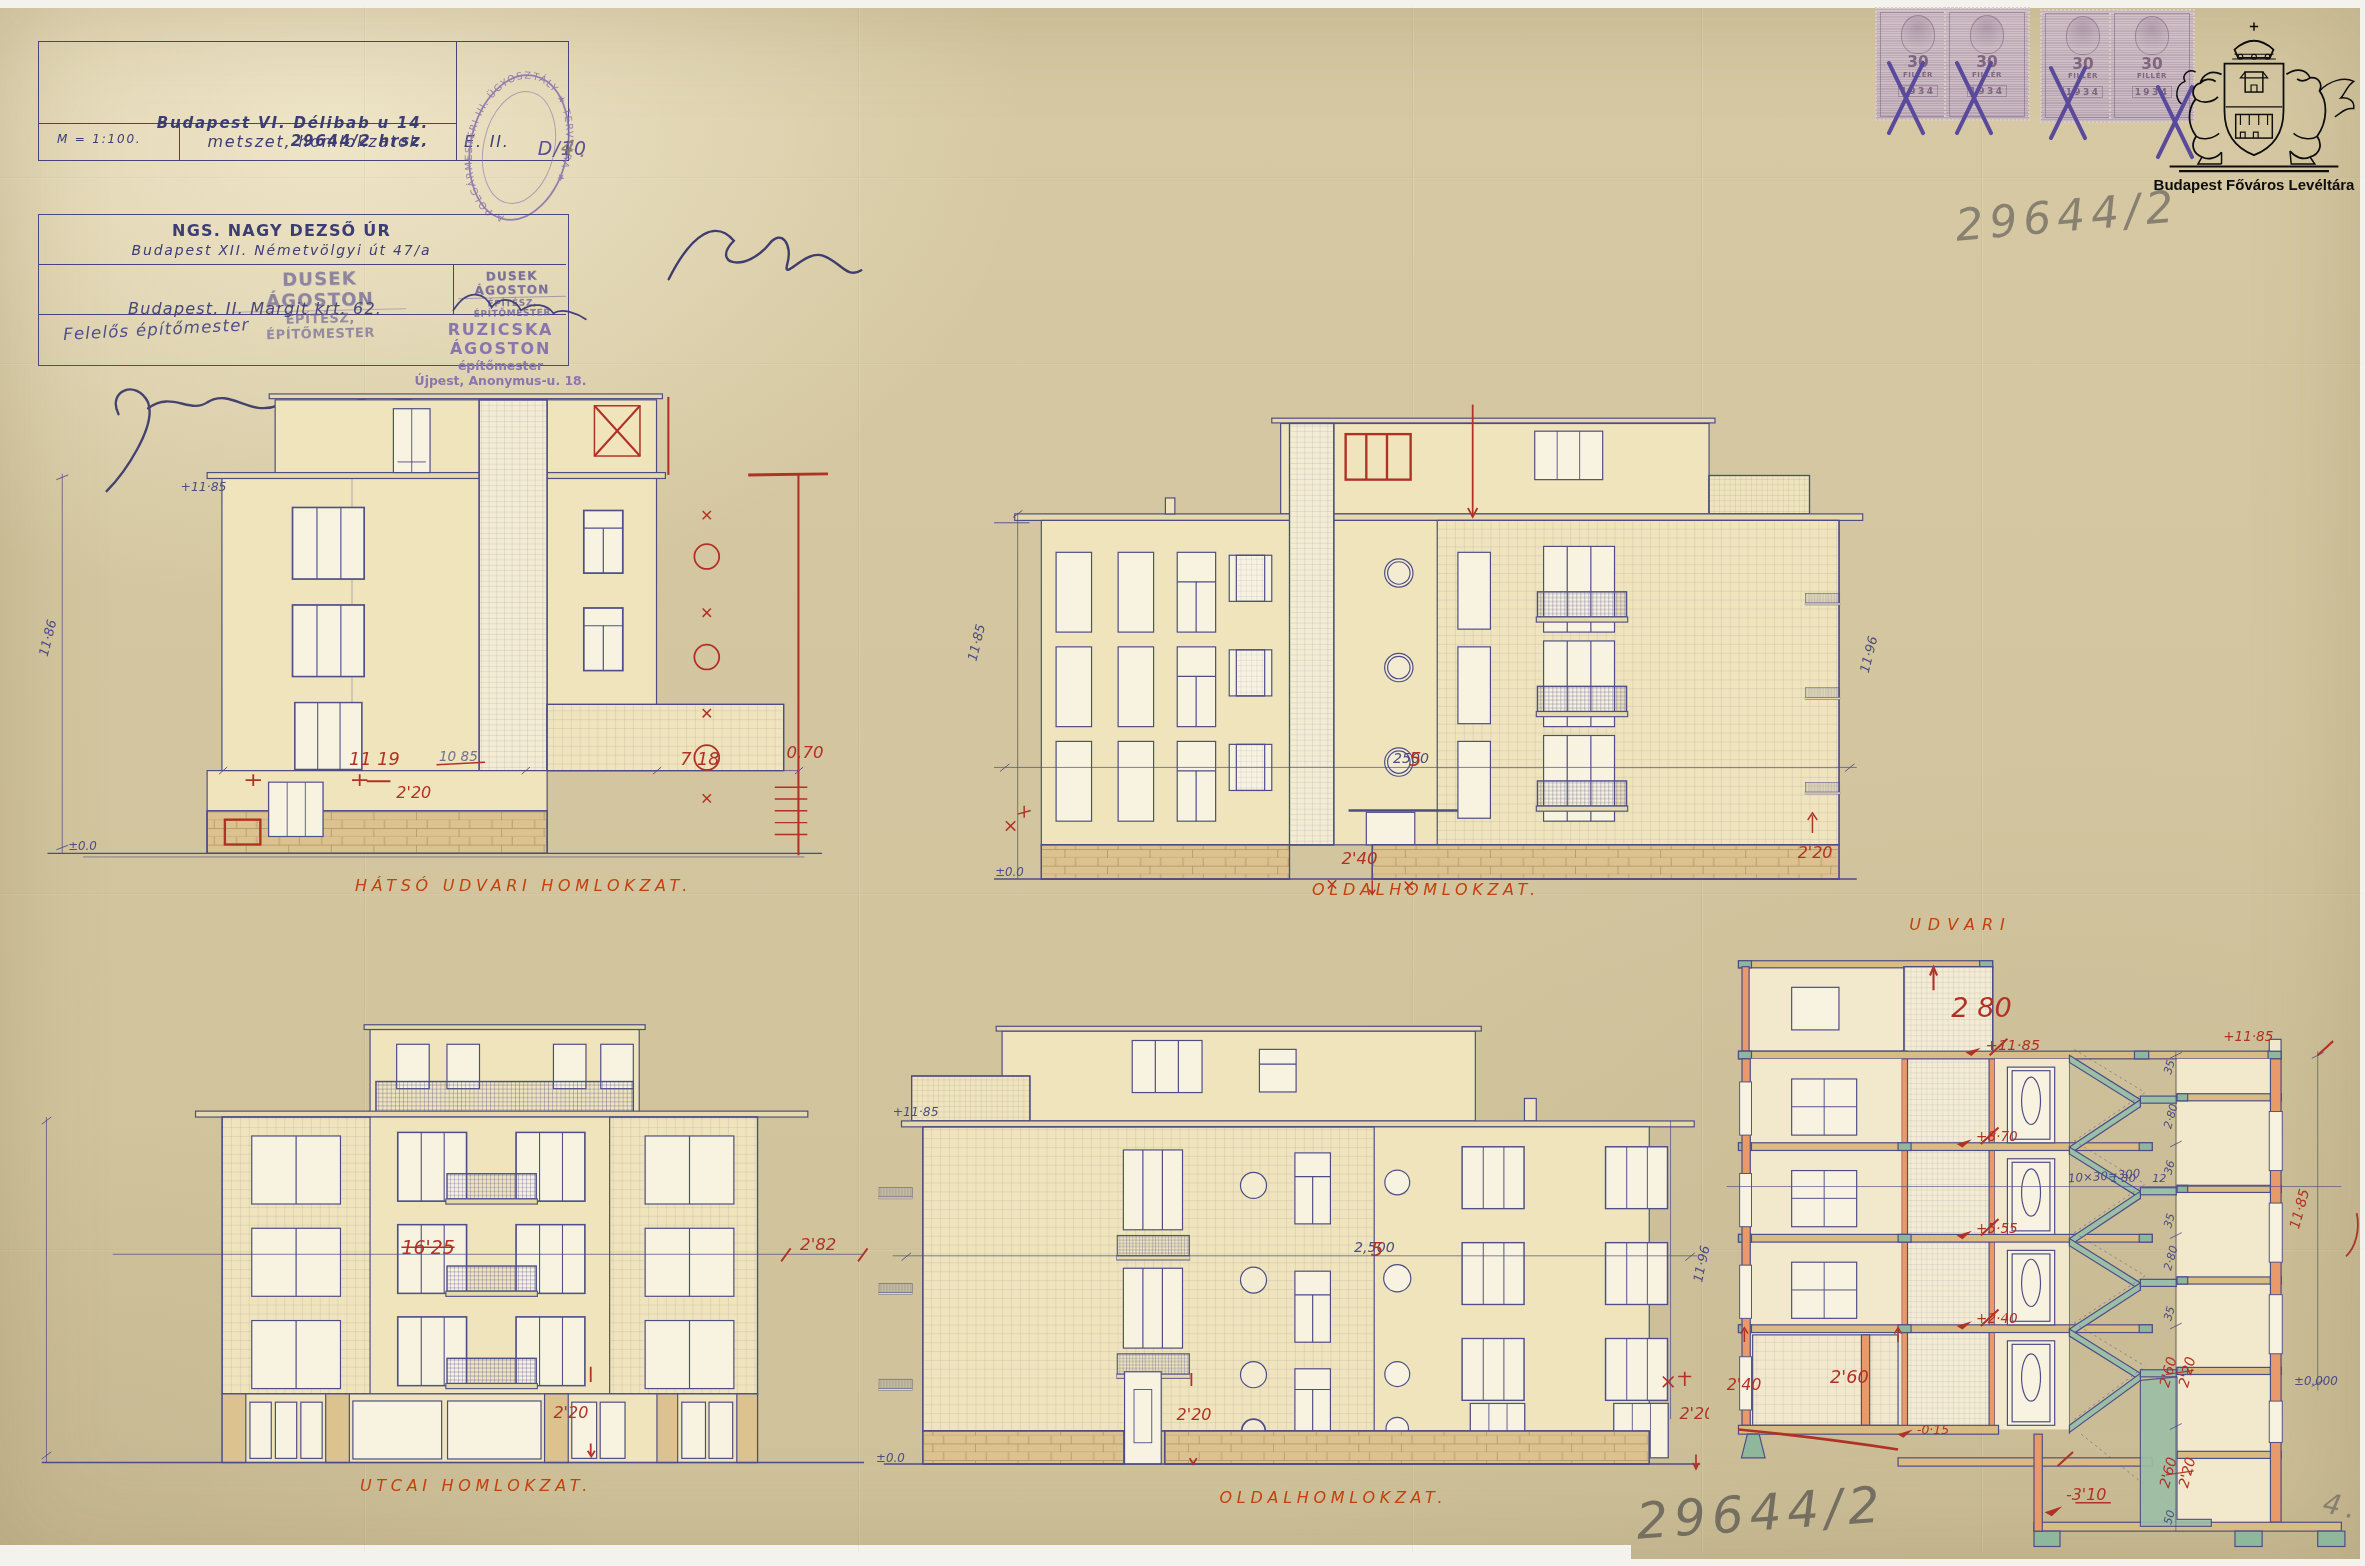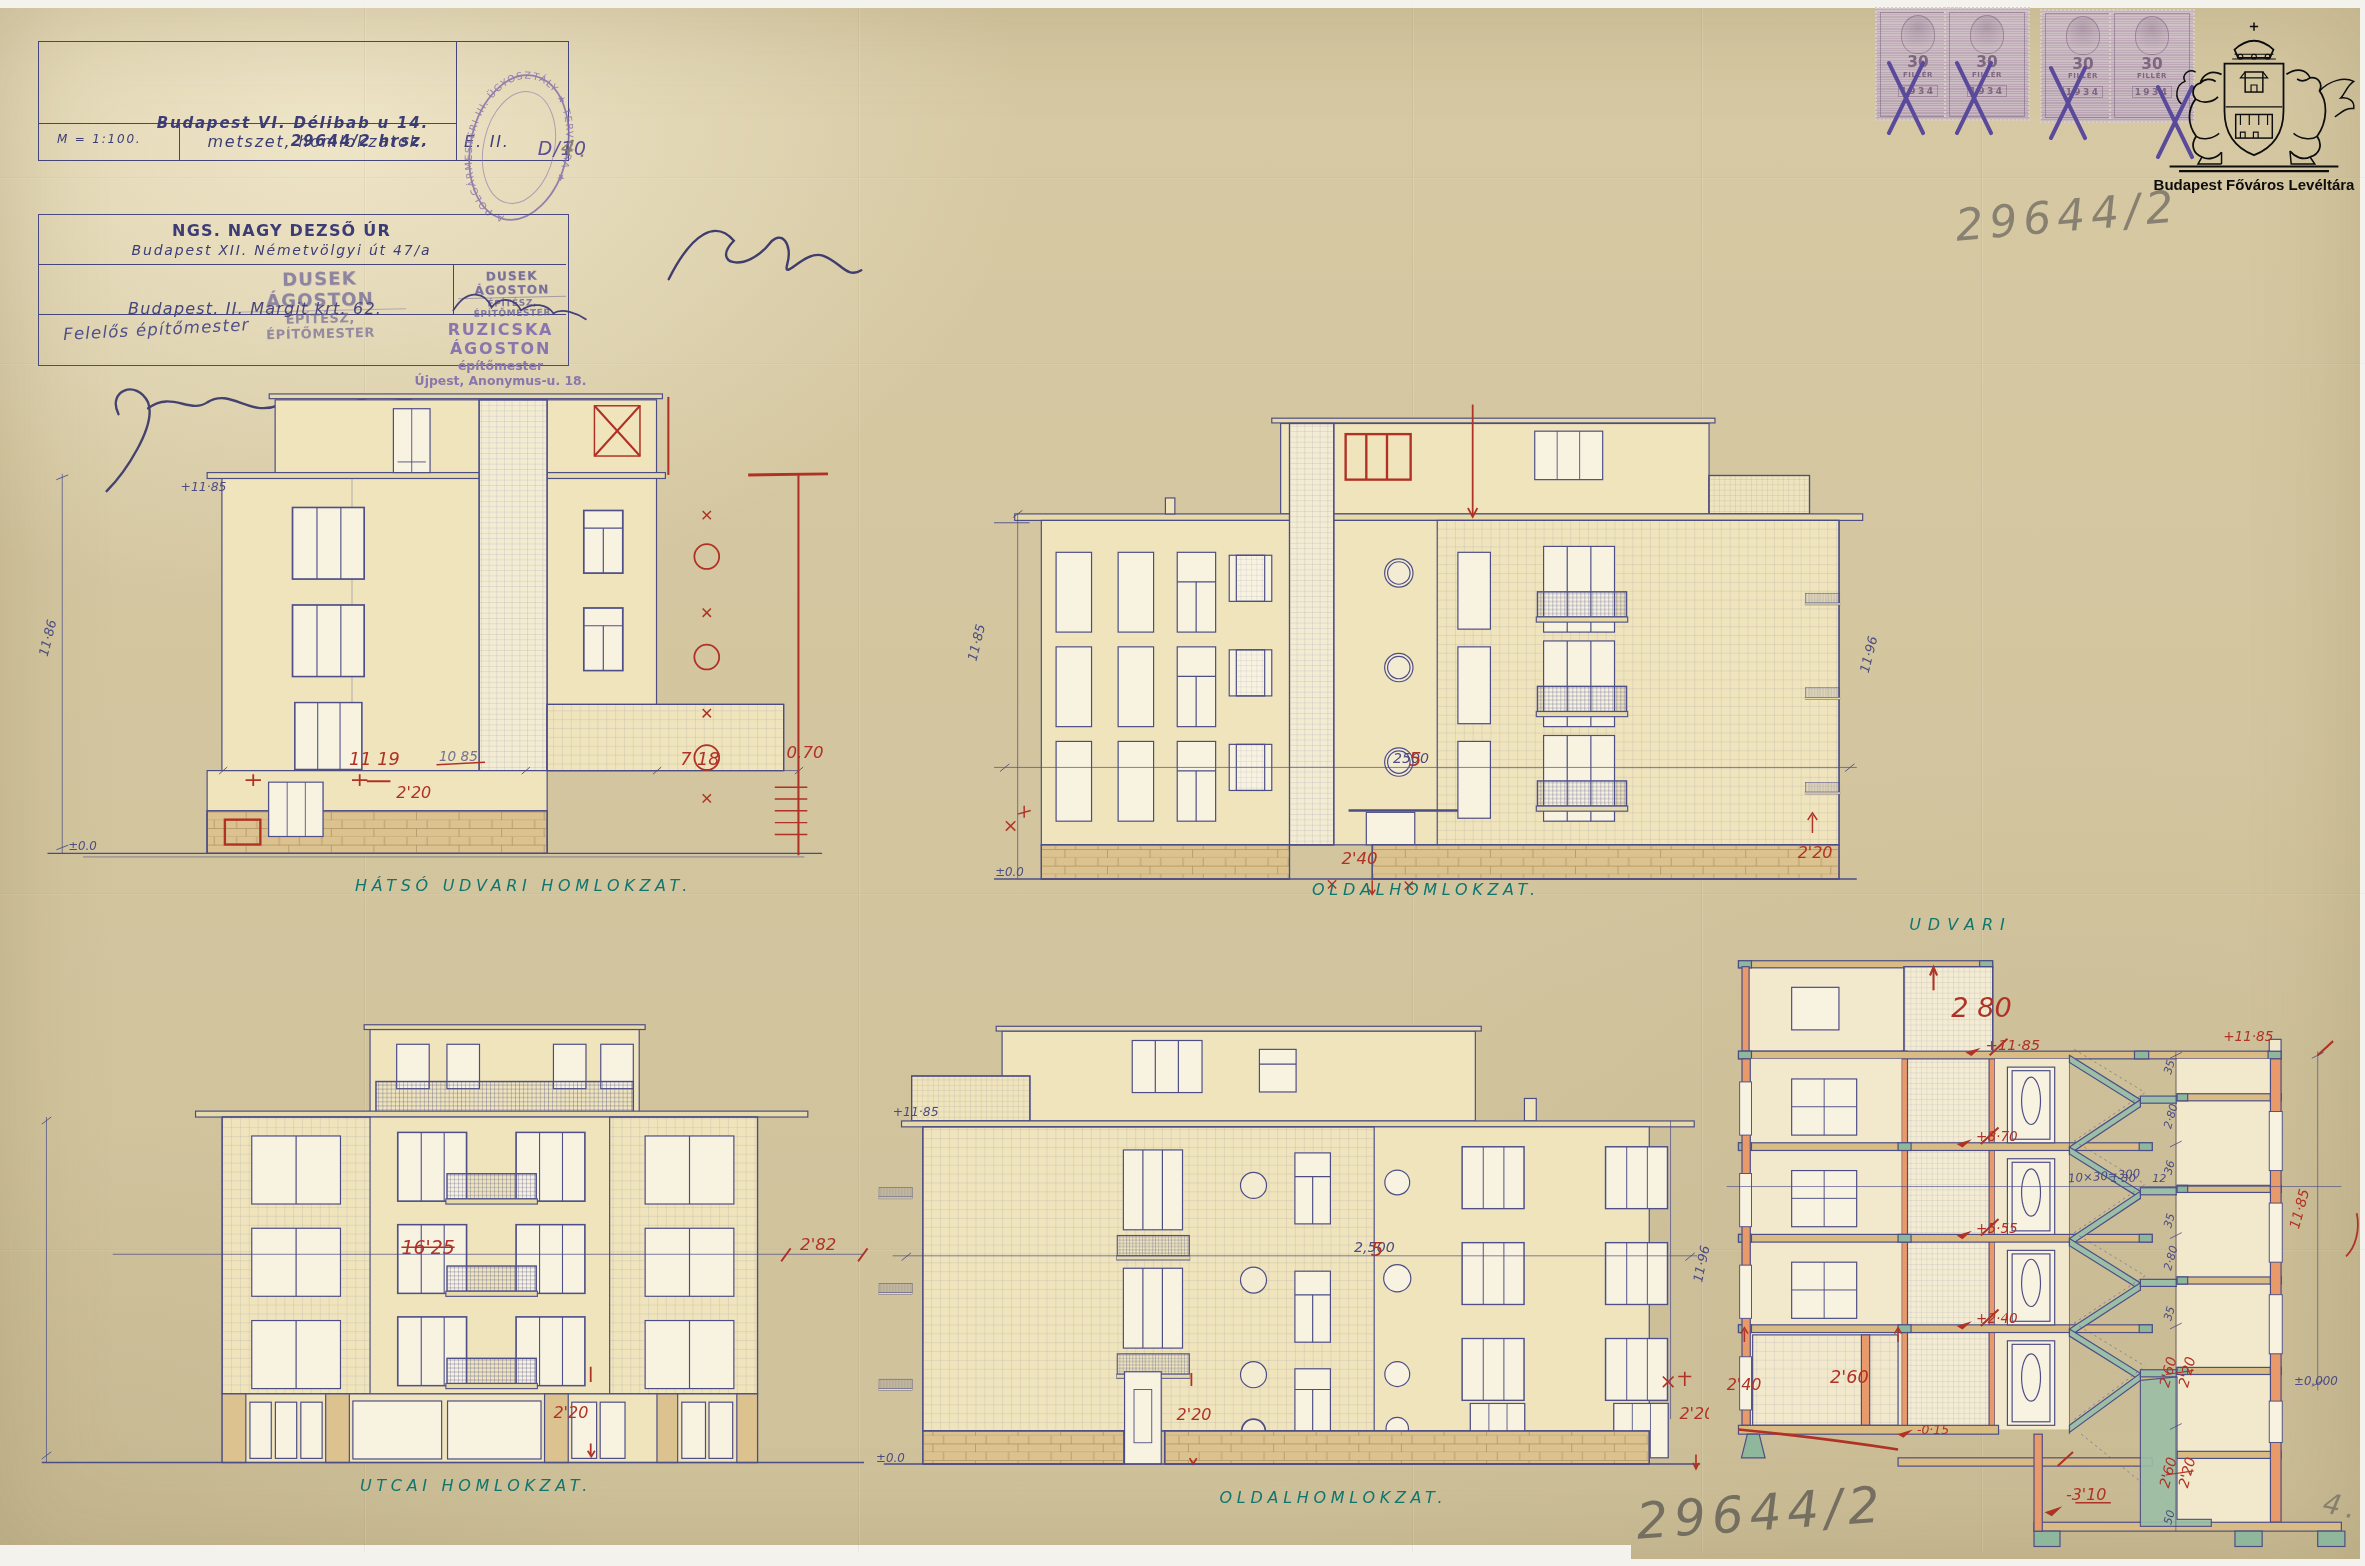--- a/index.html
+++ b/index.html
@@ -59,21 +59,21 @@
   .xmark{position:absolute;width:44px;height:77px;}
   .xmark:before,.xmark:after{content:"";position:absolute;left:20px;top:-2.4px;width:4.1px;height:82px;background:#5a4a9b;border-radius:2.4px;}
   .xmark:before{transform:rotate(26deg);}
   .xmark:after{transform:rotate(-26deg);}
   
   #logo-text{position:absolute;left:2146px;top:176px;width:216px;text-align:center;
     font-family:"Liberation Sans",sans-serif;font-weight:bold;font-size:15px;color:#0d0d0d;}
   
   .pencil{position:absolute;color:#827b6d;font-style:italic;letter-spacing:6px;opacity:.92;}
   
-  .caption{position:absolute;color:#0f766e;font-style:italic;font-size:16px;letter-spacing:4.7px;text-align:center;}
+  .caption{position:absolute;color:#c2410c;font-style:italic;font-size:16px;letter-spacing:4.7px;text-align:center;}
   svg text{font-family:"DejaVu Sans",sans-serif;}
   .rt{fill:#b03226;font-style:italic;}
   .bt{fill:#4c4c84;font-style:italic;}
 </style>
 </head>
 <body>
 
 <svg width="0" height="0" style="position:absolute">
   <defs>
     <pattern id="g8" width="9" height="9" patternUnits="userSpaceOnUse">

